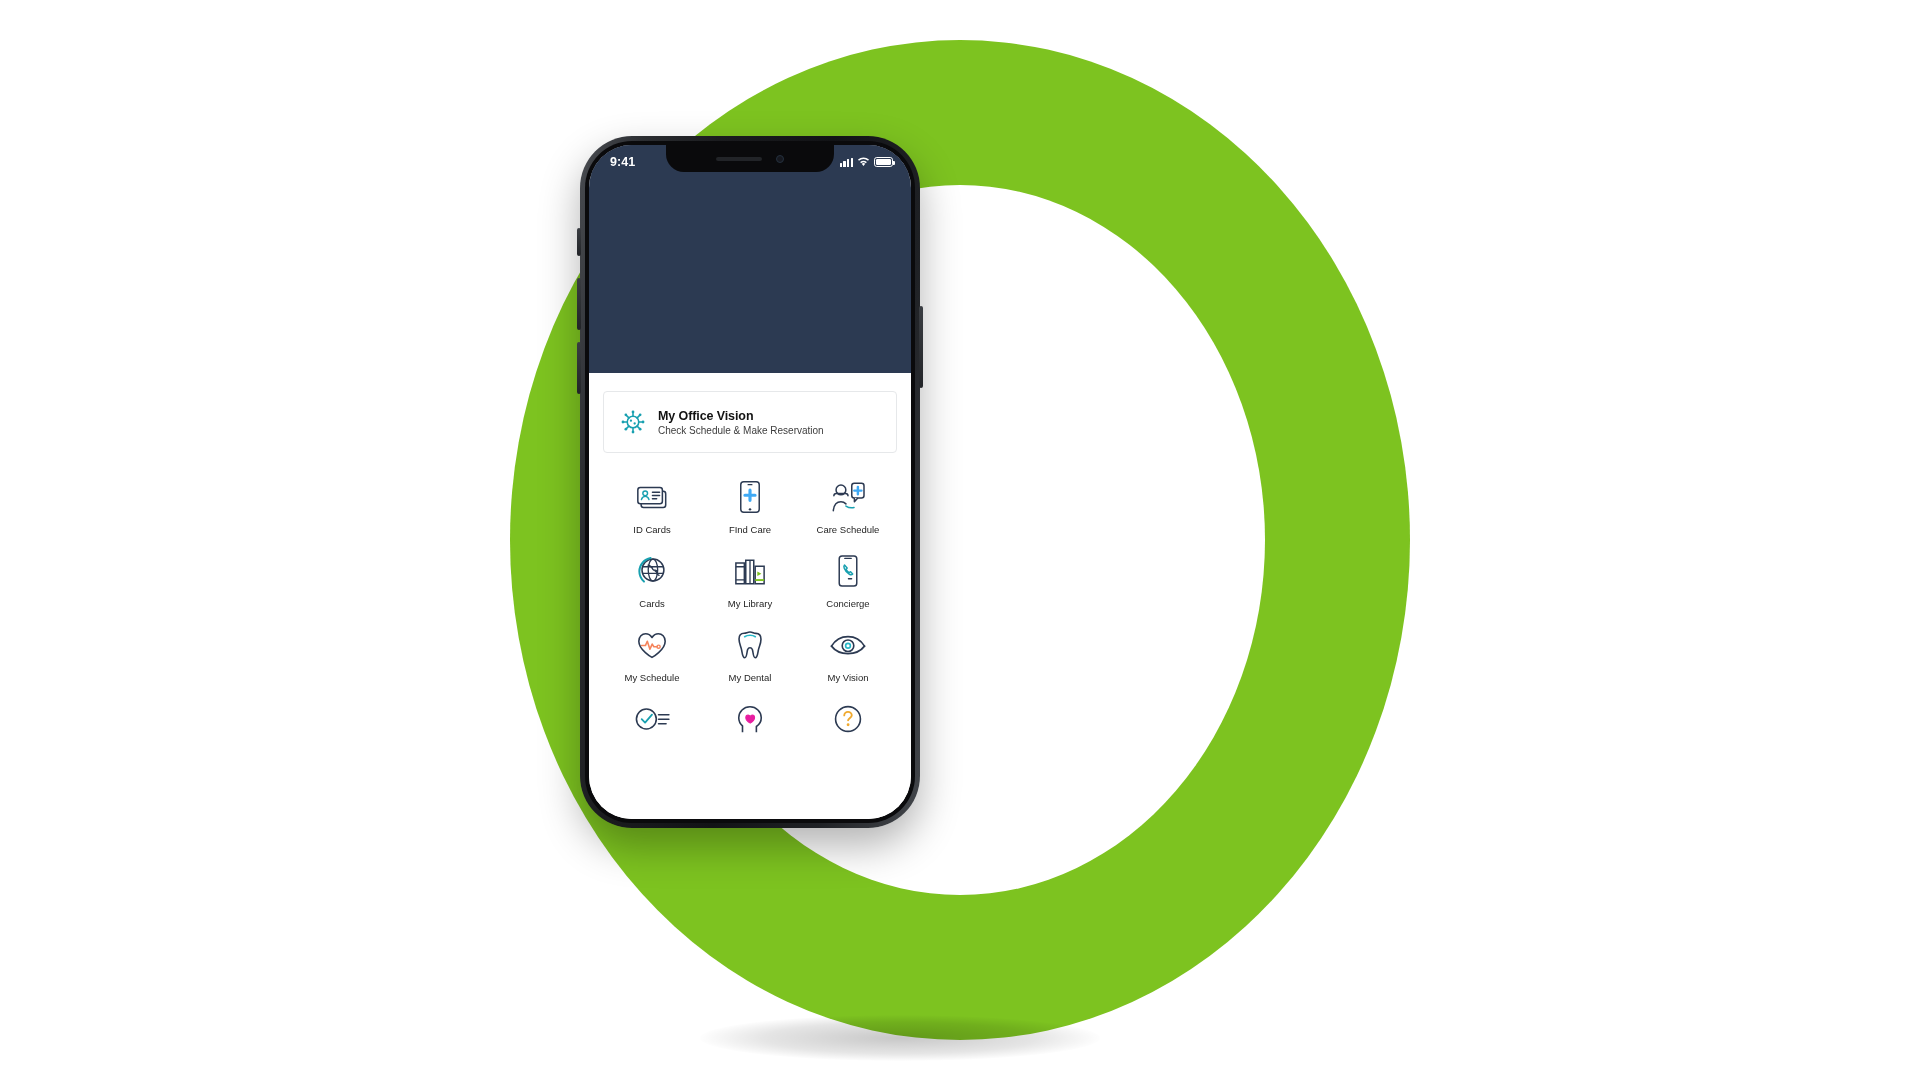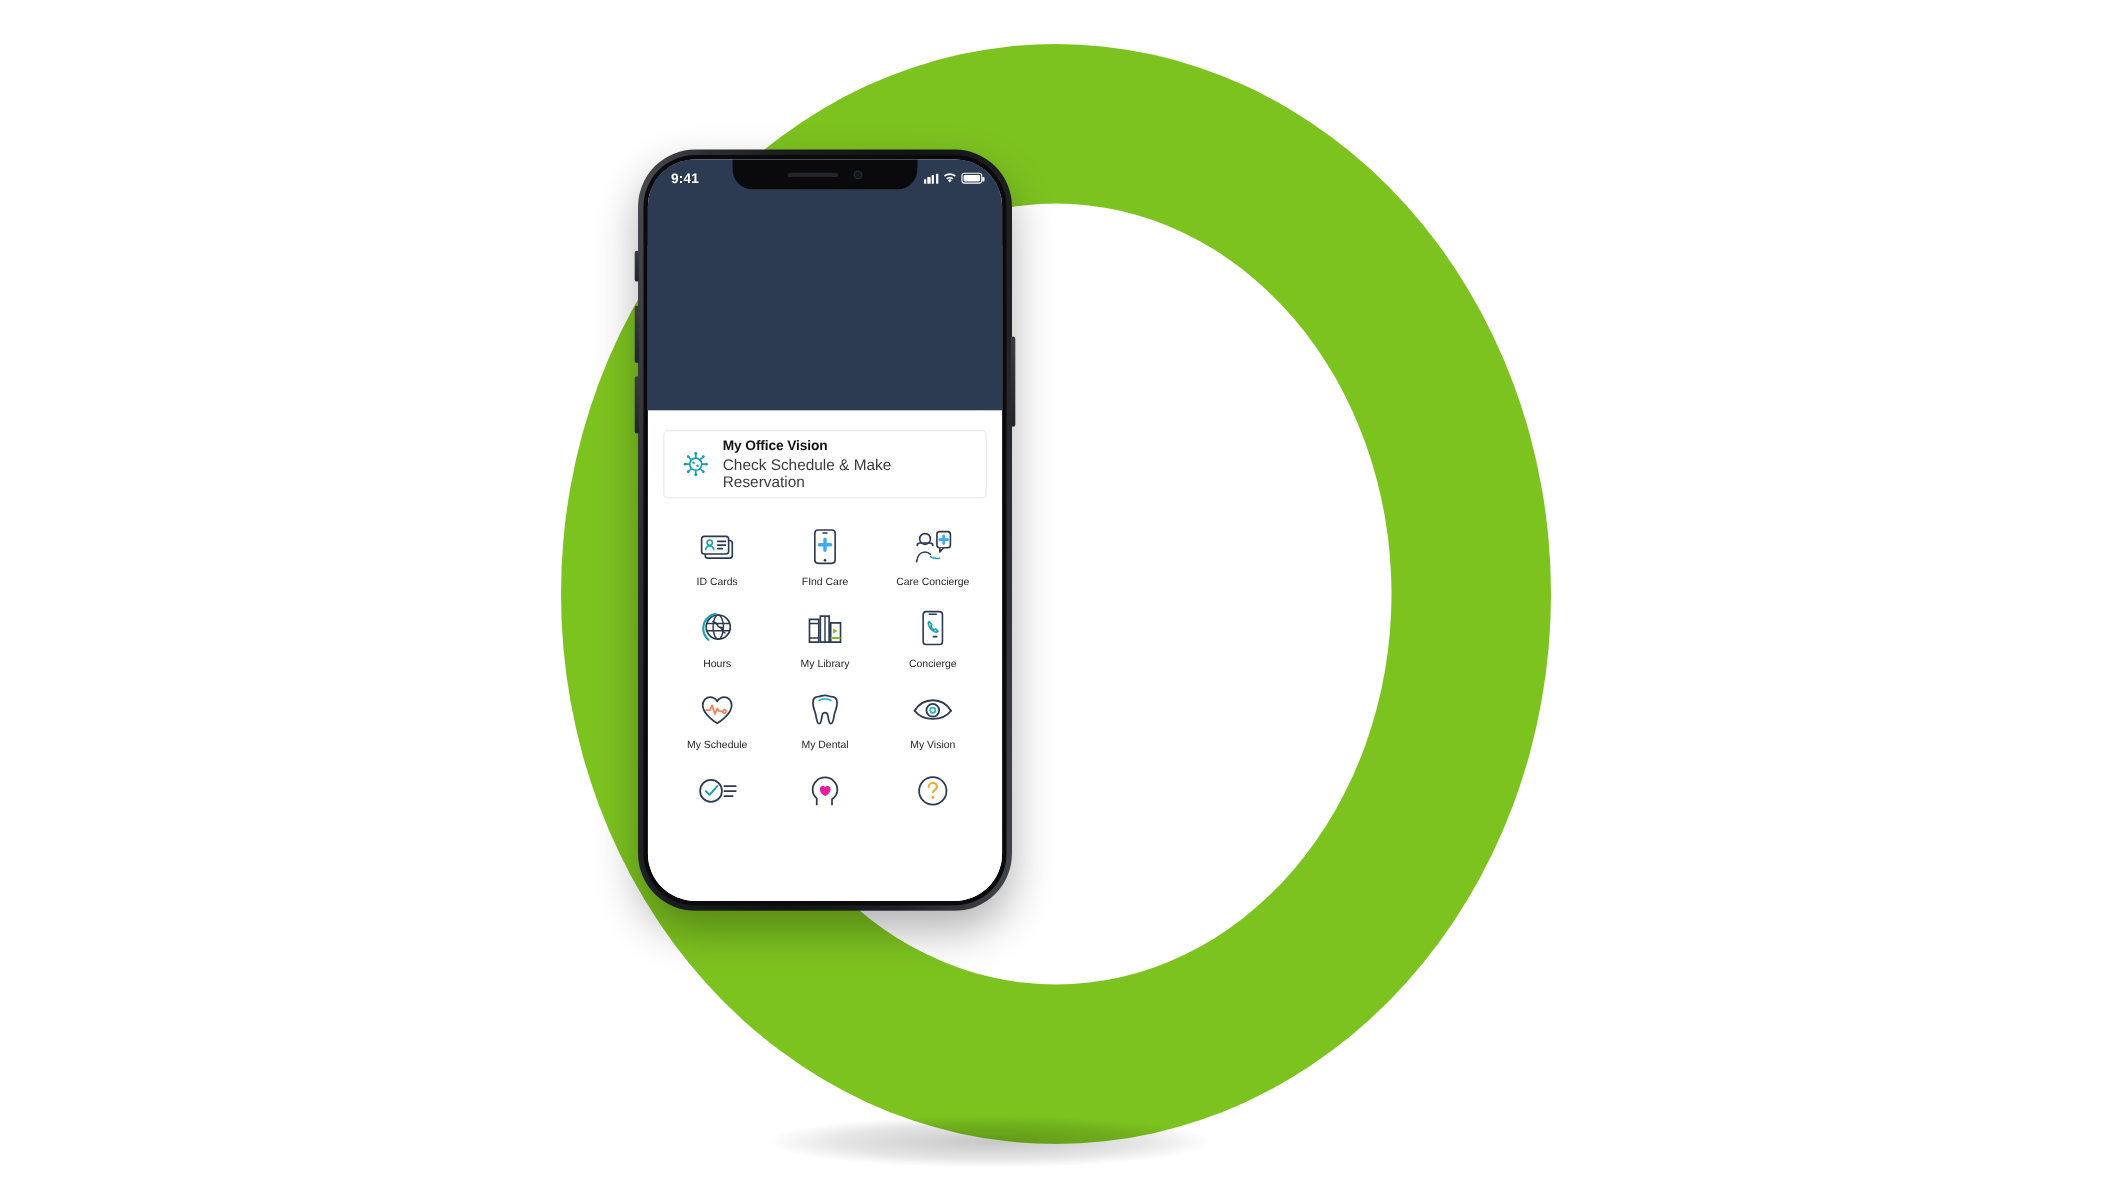--- a/index.html
+++ b/index.html
@@ -277,21 +277,21 @@
     gap: 12px;
     padding: 0 16px;
   }
   .office-text h3 {
     font-size: 12.5px;
     font-weight: bold;
     color: #121212;
     letter-spacing: -0.1px;
   }
   .office-text p {
-    font-size: 14px;
+    font-size: 10px;
     color: #3c3c3c;
     margin-top: 2px;
   }
 
   .grid {
     margin-top: 26px;
     display: grid;
     grid-template-columns: repeat(3, 1fr);
     row-gap: 18px;
   }
@@ -470,34 +470,34 @@
                 <svg width="36" height="32" viewBox="0 0 38 34">
                   <circle cx="11.5" cy="9.5" r="5.2" fill="none" stroke="#2C3A52" stroke-width="1.6"></circle>
                   <path d="M4 15.8c0-1.4 1.2-2.4 2.6-2.4h9.8c1.4 0 2.6 1 2.6 2.4" fill="none" stroke="#2C3A52" stroke-width="1.6" stroke-linecap="round"></path>
                   <path d="M3.4 31.5c.6-5.8 3.8-9.4 8.1-9.4 2.1 0 3.9.8 5.3 2.2" fill="none" stroke="#2C3A52" stroke-width="1.6" stroke-linecap="round"></path>
                   <path d="M16.8 26.6c2.3 1.5 5.4 2.2 8.6 1.6" fill="none" stroke="#18A0B0" stroke-width="1.6" stroke-linecap="round"></path>
                   <rect x="23" y="2.5" width="13" height="15.5" rx="2.6" fill="#fff" stroke="#2C3A52" stroke-width="1.6"></rect>
                   <path d="M29.5 6.4v7.6M25.7 10.2h7.6" stroke="#3FA9F5" stroke-width="2.6" stroke-linecap="round"></path>
                   <path d="M25.8 18v4l3.6-4" fill="#fff" stroke="#2C3A52" stroke-width="1.6" stroke-linejoin="round"></path>
                 </svg>
               </span>
-              <span class="cap">Care Concierge</span>
+              <span class="cap">Care Schedule</span>
             </div>
 
             <div class="tile">
               <span class="glyph">
                 <svg width="34" height="34" viewBox="0 0 36 36">
                   <circle cx="19" cy="17" r="11.6" fill="none" stroke="#2C3A52" stroke-width="1.6"></circle>
                   <ellipse cx="19" cy="17" rx="5" ry="11.6" fill="none" stroke="#2C3A52" stroke-width="1.4"></ellipse>
                   <path d="M8 13.5h22M8 20.5h22" fill="none" stroke="#2C3A52" stroke-width="1.4"></path>
                   <path d="M13.4 11.3c2 1.5 3.2 1.2 4.5 2.6.9 1 .2 2.3 1.6 3 1.2.6 2.5-.3 3.3.8.7 1-.3 2.4.4 3.5.6 1 2 .8 2.6 1.8" fill="#2C3A52" stroke="#2C3A52" stroke-width="1.4" stroke-linejoin="round"></path>
                   <path d="M16.5 4.2C9.8 5.4 4.6 11.2 4.6 18.3c0 4.3 1.9 8.2 4.9 10.9" fill="none" stroke="#18A0B0" stroke-width="2.1" stroke-linecap="round"></path>
                 </svg>
               </span>
-              <span class="cap">Hours</span>
+              <span class="cap">Cards</span>
             </div>
 
             <div class="tile">
               <span class="glyph">
                 <svg width="36" height="32" viewBox="0 0 38 34">
                   <path d="M4 8.5h9v22H4z" fill="#fff" stroke="#2C3A52" stroke-width="1.6"></path>
                   <path d="M4 12.5h9M4 26.5h9" stroke="#2C3A52" stroke-width="1.4"></path>
                   <path d="M14.5 5.5h8.5v25h-8.5z" fill="#fff" stroke="#2C3A52" stroke-width="1.6"></path>
                   <path d="M19 5.5v25" stroke="#2C3A52" stroke-width="1.4"></path>
                   <path d="M24.5 12h9.5v18.5h-9.5z" fill="#fff" stroke="#2C3A52" stroke-width="1.6"></path>

